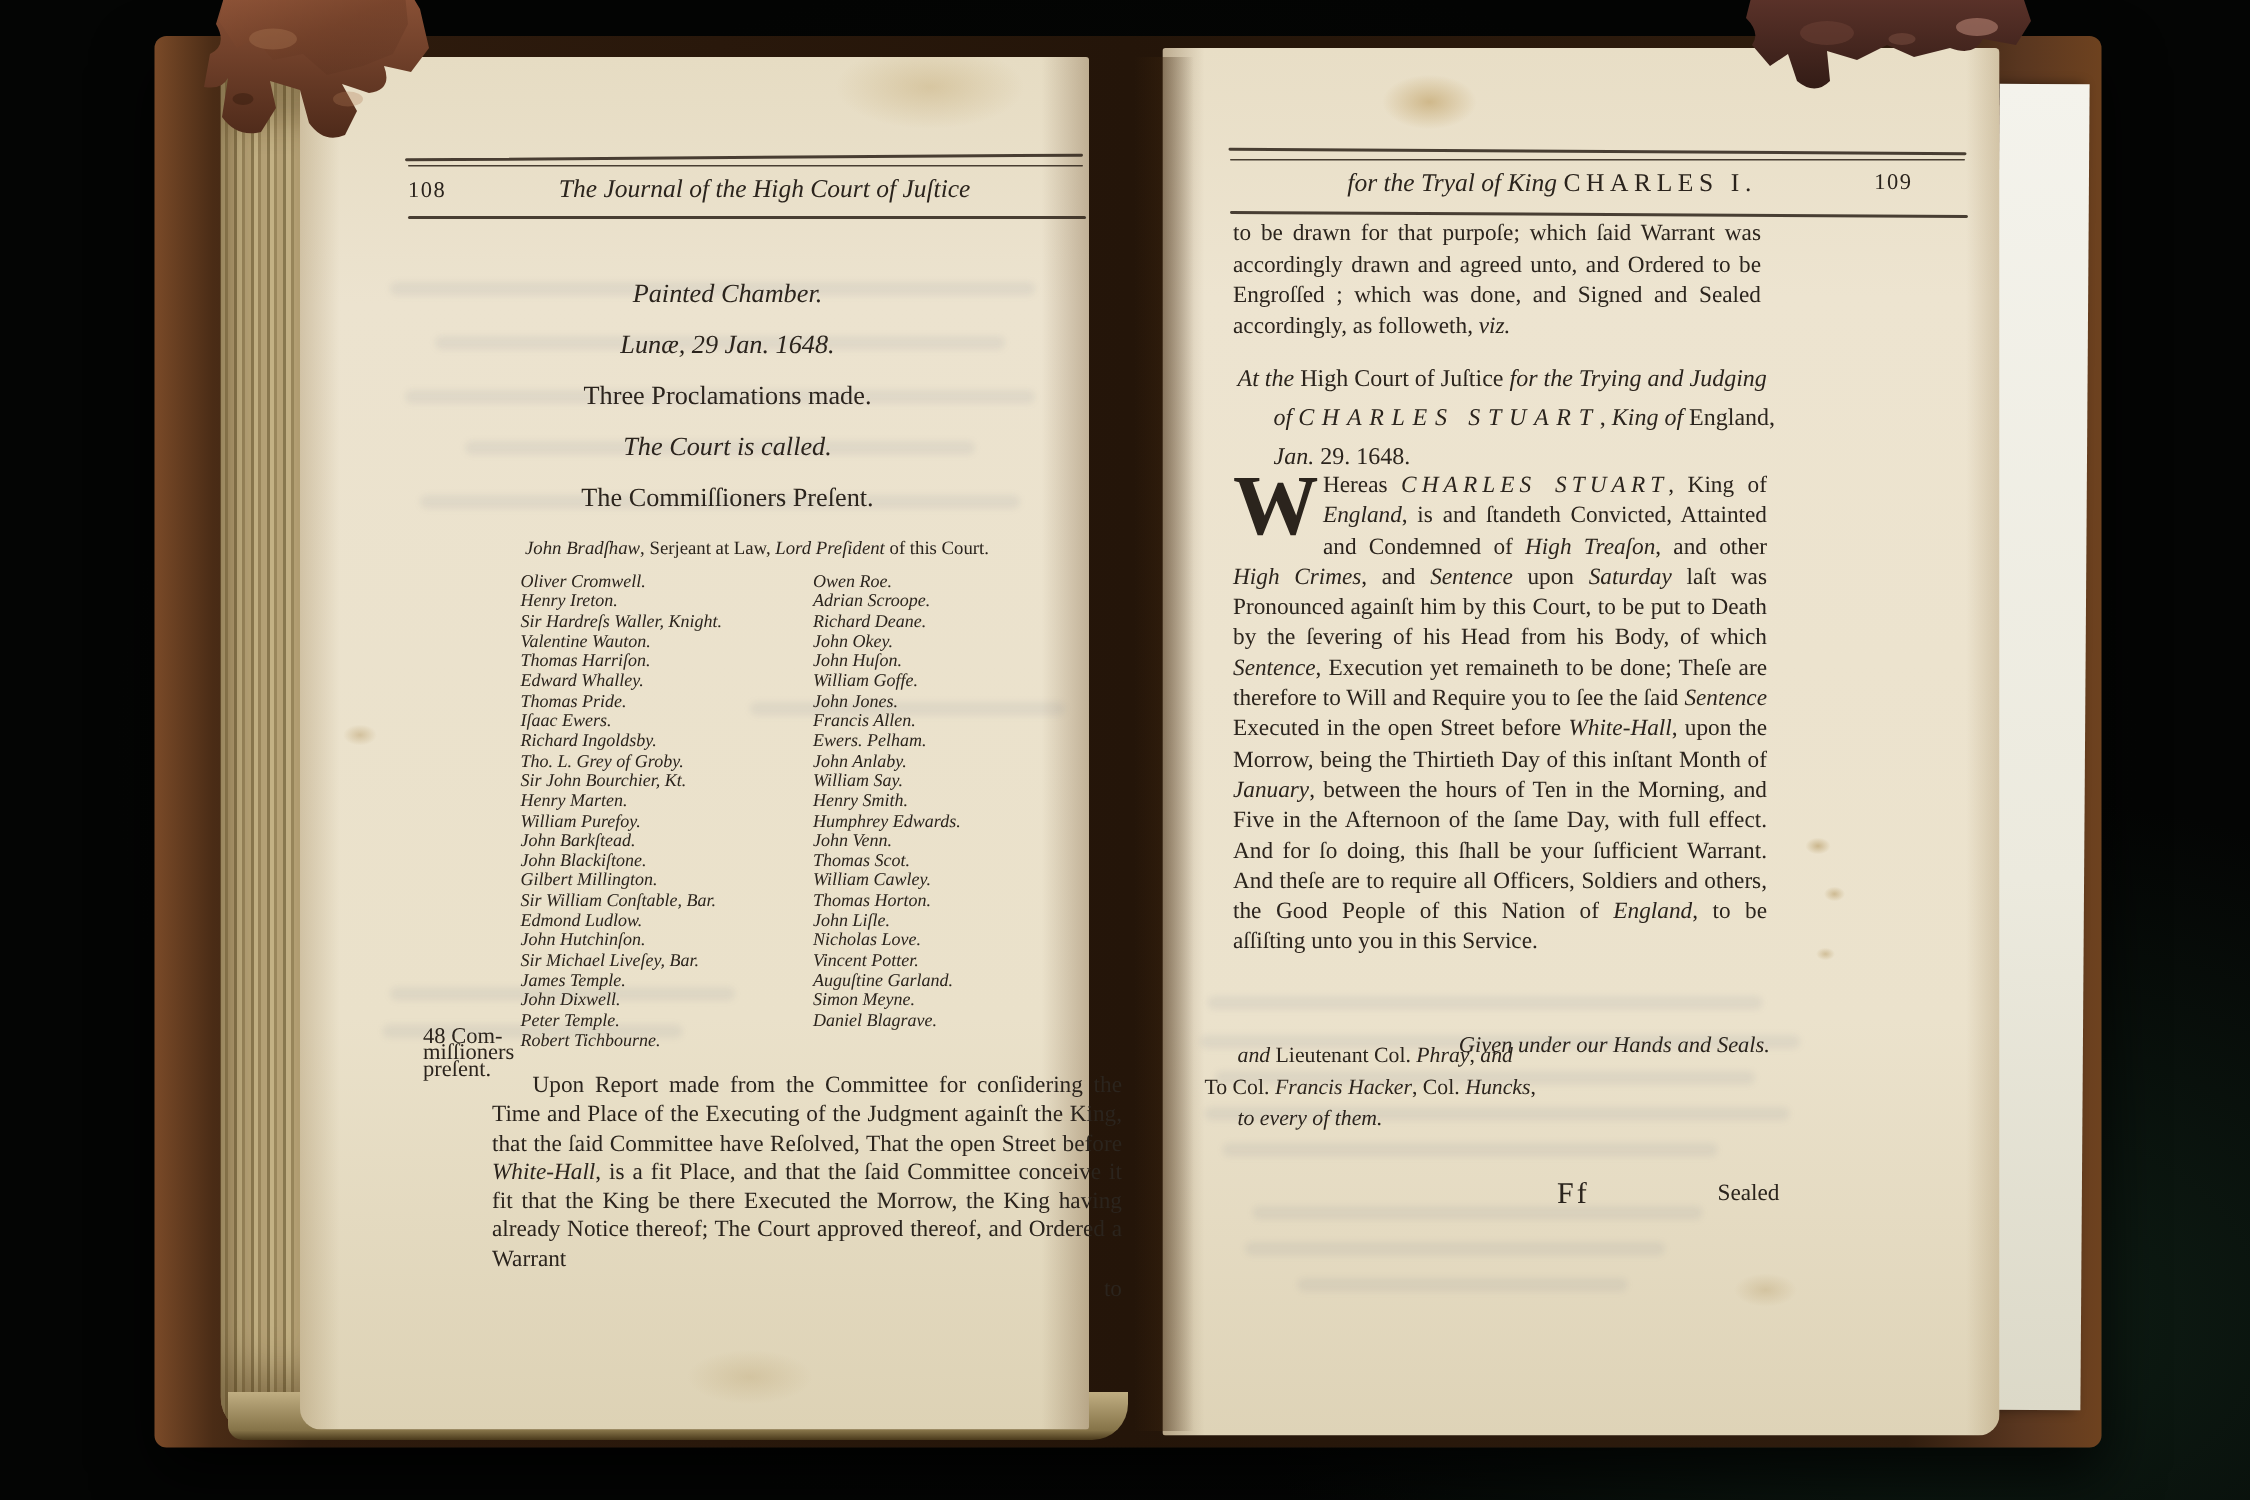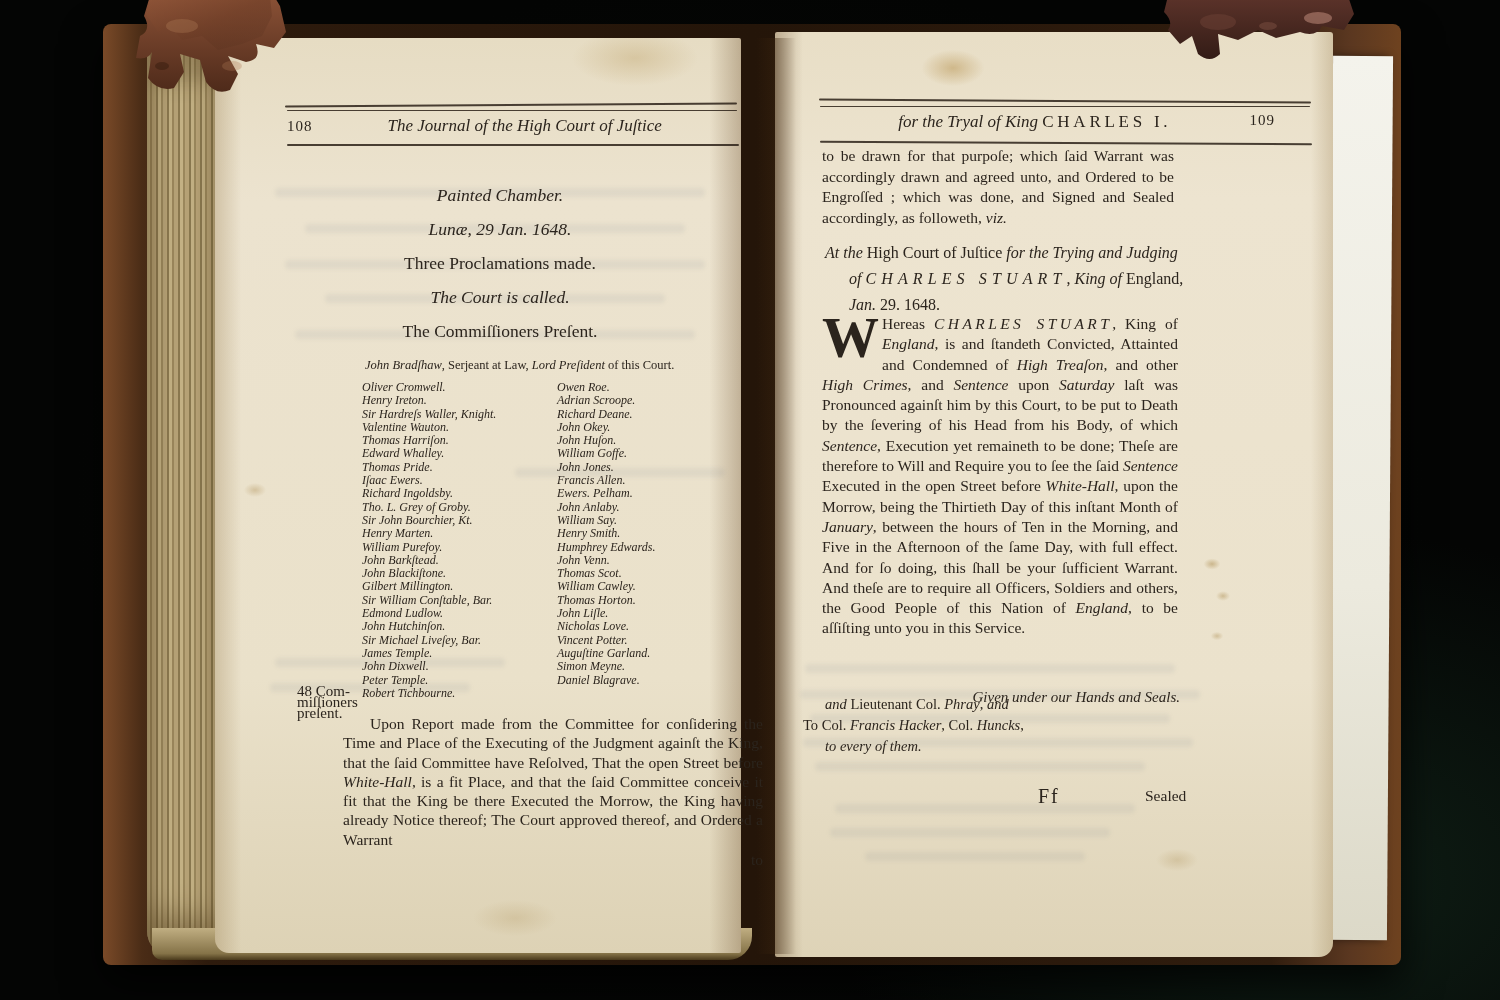--- a/index.html
+++ b/index.html
@@ -16,21 +16,21 @@
   .fore-edge-left{position:absolute;left:147px;top:52px;width:72px;height:905px;z-index:2;border-radius:4px 0 0 26px;
     background:repeating-linear-gradient(90deg,#c3b184 0 3px,#9a875c 3px 5px,#b6a276 5px 9px,#8a784f 9px 11px);
     box-shadow:inset 0 -40px 30px rgba(70,50,20,.45), inset 0 30px 20px rgba(70,50,20,.3);}
   .edge-bottom{position:absolute;left:152px;top:928px;width:600px;height:32px;z-index:2;border-radius:0 0 24px 10px;
     background:linear-gradient(180deg,#c0ae82,#857348 80%,#4a3a1c);}
   .fore-edge-right{position:absolute;left:1303px;top:70px;width:30px;height:870px;z-index:2;
     background:repeating-linear-gradient(90deg,#8a6c46 0 2px,#6a4e2e 2px 5px,#94764e 5px 8px);}
   .paper-insert{position:absolute;left:1330px;top:56px;width:60px;height:884px;z-index:2;transform:rotate(.4deg);
     background:linear-gradient(180deg,#f4f3ec,#eceade 60%,#dcd9c8);box-shadow:-4px 0 8px rgba(0,0,0,.45);}
   .page{position:absolute;z-index:3;}
-  .page-left{left:215px;top:38px;width:526px;height:915px;border-radius:3px 2px 2px 14px;
+  .page-left{left:200px;top:38px;width:526px;height:915px;border-radius:3px 2px 2px 14px;
     background:
       radial-gradient(ellipse 90px 40px at 420px 20px, rgba(186,156,96,.35), rgba(0,0,0,0) 70%),
       radial-gradient(ellipse 16px 10px at 40px 452px, rgba(166,132,70,.35), rgba(0,0,0,0) 70%),
       radial-gradient(ellipse 60px 26px at 300px 880px, rgba(176,148,92,.25), rgba(0,0,0,0) 70%),
       linear-gradient(90deg, rgba(140,110,60,.28) 0%, rgba(0,0,0,0) 5%),
       linear-gradient(270deg, rgba(96,64,28,.30) 0%, rgba(0,0,0,0) 6%),
       linear-gradient(180deg,#e6dcc3,#ece3cf 18%,#eae1ca 70%,#ddd2b5); font-family: Liberation Serif, serif;}
   .page-right{left:775px;top:32px;width:558px;height:925px;border-radius:2px 3px 14px 2px;
     background:
       radial-gradient(ellipse 45px 26px at 178px 36px, rgba(186,152,88,.55), rgba(0,0,0,0) 70%),
@@ -173,21 +173,21 @@
     <div class="ghost" style="left:35px;top:682px;width:360px;height:9px"></div>
     <div class="ghost" style="left:28px;top:706px;width:390px;height:9px"></div>
     <div class="ghost" style="left:40px;top:730px;width:330px;height:9px"></div>
     <div class="ghost" style="left:60px;top:772px;width:300px;height:9px"></div>
     <div class="ghost" style="left:55px;top:796px;width:280px;height:9px"></div>
     <div class="ghost" style="left:90px;top:820px;width:220px;height:9px"></div>
 
     <div class="rule" style="left:44px;top:68px;width:492px;transform:rotate(.35deg)"></div>
     <div class="rule" style="left:45px;top:74px;width:490px;height:1px"></div>
     <div class="rule" style="left:45px;top:110px;width:492px;transform:rotate(.3deg)"></div>
-    <div class="header-row" style="left:45px;top:80px;width:490px;display:flex;align-items:flex-start;">
+    <div class="header-row" style="left:45px;top:80px;width:490px;display:flex;align-items:center;">
       <span style="flex:1;text-align:center;"><span class="it">for the Tryal of King </span><span class="sc">CHARLES I.</span></span>
       <span class="pageno" style="margin-right:35px;">109</span>
     </div>
 
     <div class="para" style="left:47px;top:114px;width:352px;font-size:15.5px;line-height:20.5px;"><span>to be drawn for that purpoſe; which ſaid Warrant was accordingly drawn and agreed unto, and Ordered to be Engroſſed ; which was done, and Signed and Sealed accordingly, as followeth, </span><span class="it">viz.</span></div>
 
     <div class="para it" style="left:50px;top:208px;width:368px;font-size:16px;line-height:26px;text-align:left;padding-left:24px;text-indent:-24px;font-style:normal;"><span class="it">At the </span><span>High Court of Juſtice </span><span class="it">for the Trying and Judging of </span><span class="it sc2">CHARLES STUART</span><span>, </span><span class="it">King of </span><span>England, </span><span class="it">Jan.</span><span> 29. 1648.</span></div>
 
     <div class="para" style="left:47px;top:282px;width:356px;line-height:20.3px;">
       <span class="dropcap">W</span>

